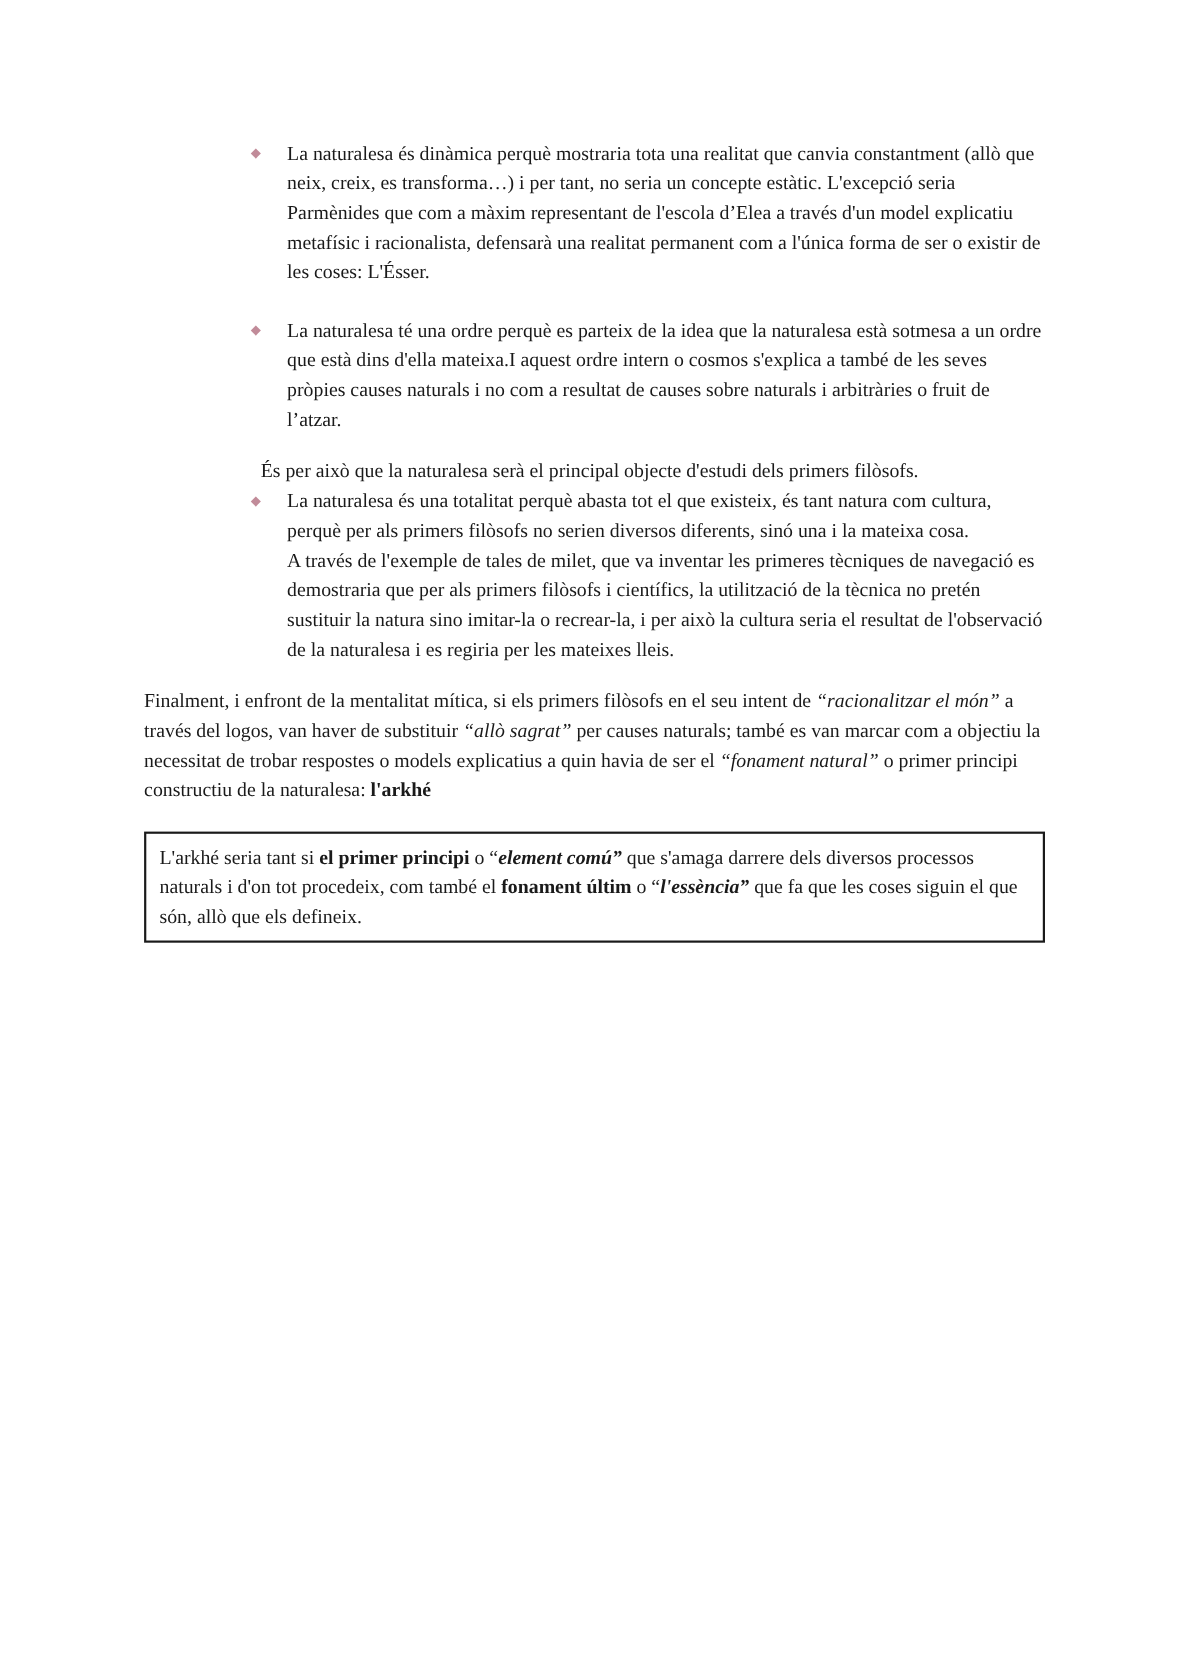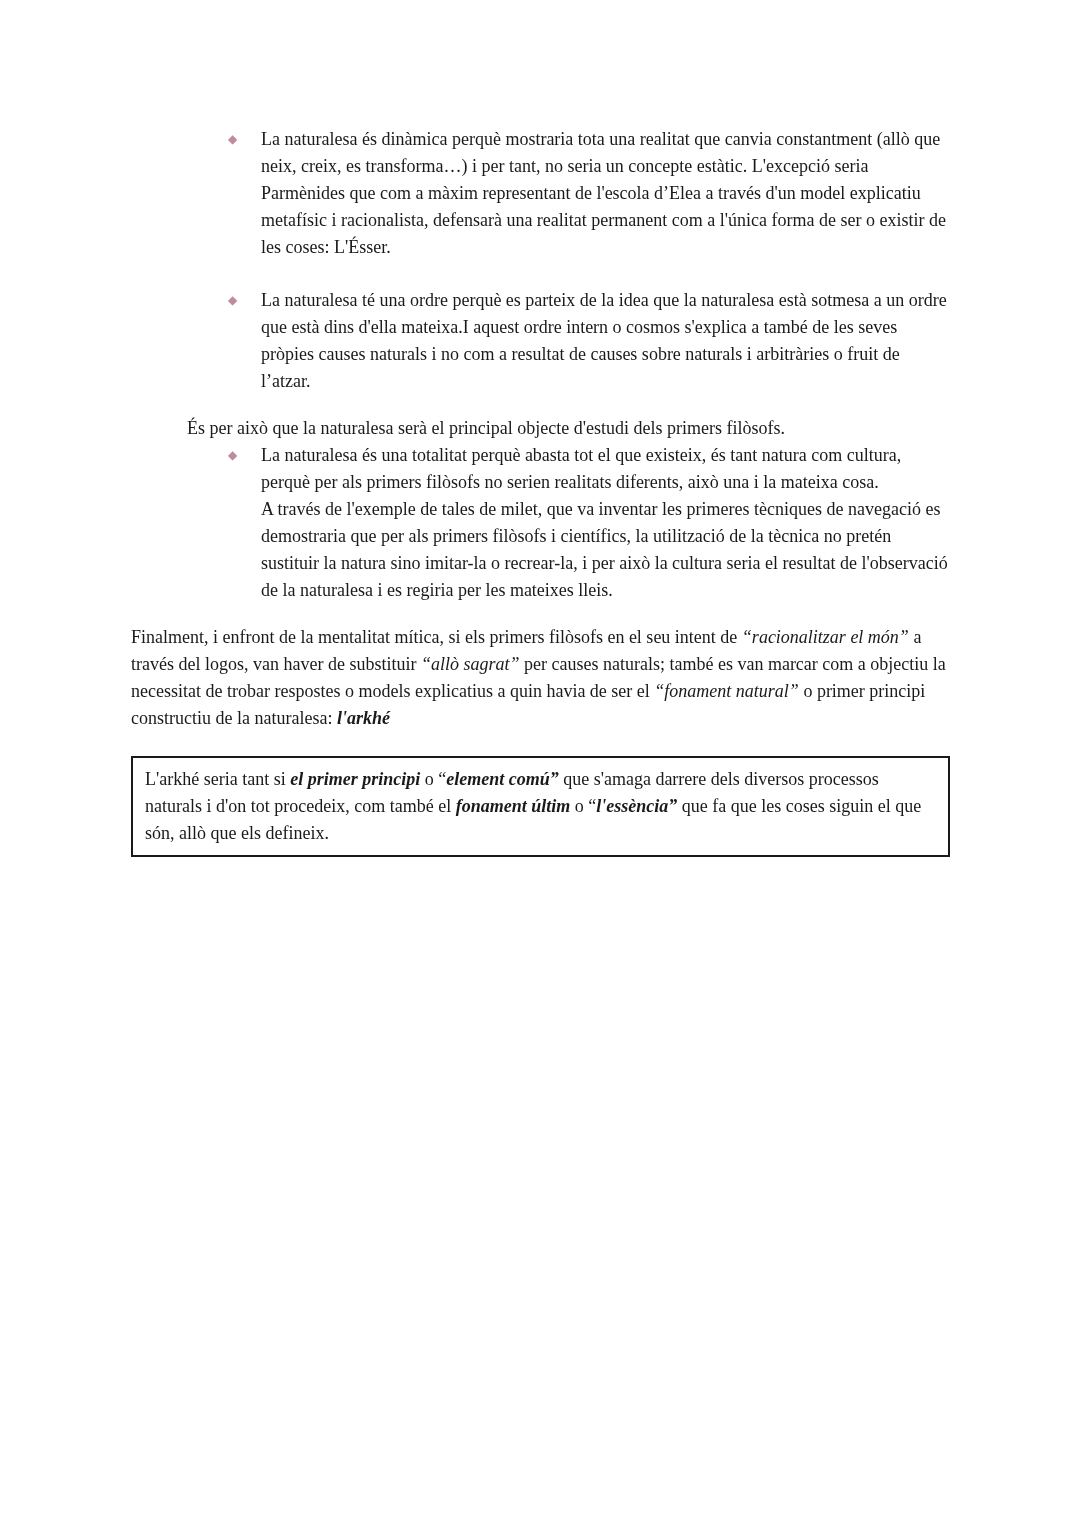--- a/index.html
+++ b/index.html
@@ -32,28 +32,28 @@
     flex: none;
     margin-left: 97px;
     width: 33px;
     line-height: 27px;
     font-family: "DejaVu Sans", sans-serif;
     font-size: 12px;
     color: #c18b99;
   }
   .bullet-text { flex: 1; }
   .indented-line {
-    margin-left: 56px;
+    margin-left: 106px;
     margin-top: 20px;
   }
   .closing-paragraph {
     margin-top: 20px;
   }
   .closing-paragraph .q, .bi { font-style: italic; text-align: center; }
-  .b { font-weight: bold; font-style: italic; }
+  .b { font-weight: bold; }
   .bi { font-weight: bold; font-style: italic; }
   .arkhe-box {
     margin-top: 24px;
     border: 2px solid #1a1a1a;
     padding: 8px 12px 8px 12px;
     box-sizing: border-box;
   }
 </style>
 </head>
 <body>
@@ -68,21 +68,21 @@
   <div class="bullet-item">
     <span class="bullet-marker">◆</span>
     <p class="bullet-text">La naturalesa té una ordre perquè es parteix de la idea que la naturalesa està sotmesa a un ordre que està dins d'ella mateixa.I aquest ordre intern o cosmos s'explica a també de les seves pròpies causes naturals i no com a resultat de causes sobre naturals i arbitràries o fruit de l’atzar.</p>
   </div>
 
   <p class="indented-line">És per això que la naturalesa serà el principal objecte d'estudi dels primers filòsofs.</p>
 
   <div class="bullet-item">
     <span class="bullet-marker">◆</span>
     <div class="bullet-text">
-      <p>La naturalesa és una totalitat perquè abasta tot el que existeix, és tant natura com cultura, perquè per als primers filòsofs no serien realitats diferents, això una i la mateixa cosa.</p>
+      <p>La naturalesa és una totalitat perquè abasta tot el que existeix, és tant natura com cultura, perquè per als primers filòsofs no serien diversos diferents, sinó una i la mateixa cosa.</p>
       <p>A través de l'exemple de tales de milet, que va inventar les primeres tècniques de navegació es demostraria que per als primers filòsofs i científics, la utilització de la tècnica no pretén sustituir la natura sino imitar-la o recrear-la, i per això la cultura seria el resultat de l'observació de la naturalesa i es regiria per les mateixes lleis.</p>
     </div>
   </div>
 
   <p class="closing-paragraph"><span>Finalment, i enfront de la mentalitat mítica, si els primers filòsofs en el seu intent de </span><span class="q">“racionalitzar el món”</span><span> a través del logos, van haver de substituir </span><span class="q">“allò sagrat”</span><span> per causes naturals; també es van marcar com a objectiu la necessitat de trobar respostes o models explicatius a quin havia de ser el </span><span class="q">“fonament natural”</span><span> o primer principi constructiu de la naturalesa: </span><span class="b">l'arkhé</span></p>
 
   <div class="arkhe-box">
     <p><span>L'arkhé seria tant si </span><span class="b">el primer principi</span><span> o “</span><span class="bi">element comú”</span><span> que s'amaga darrere dels diversos processos naturals i d'on tot procedeix, com també el </span><span class="b">fonament últim</span><span> o “</span><span class="bi">l'essència”</span><span> que fa que les coses siguin el que són, allò que els defineix.</span></p>
   </div>
 

